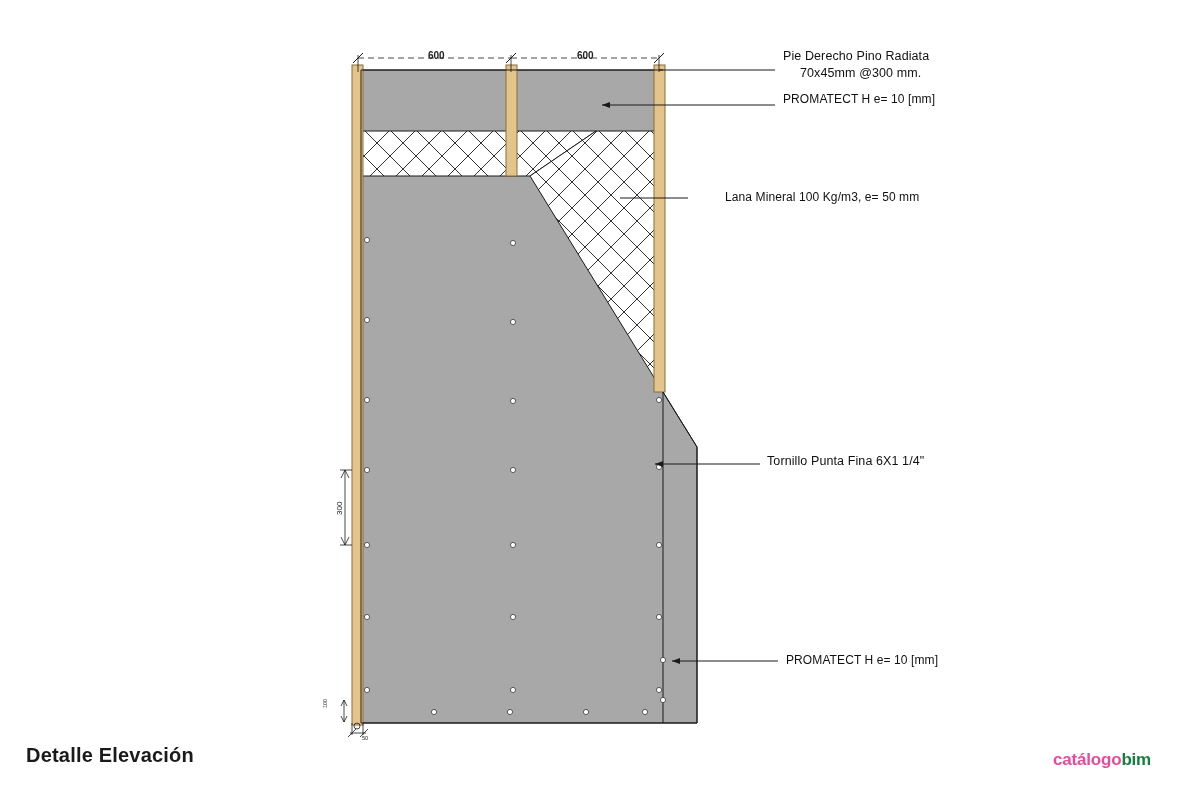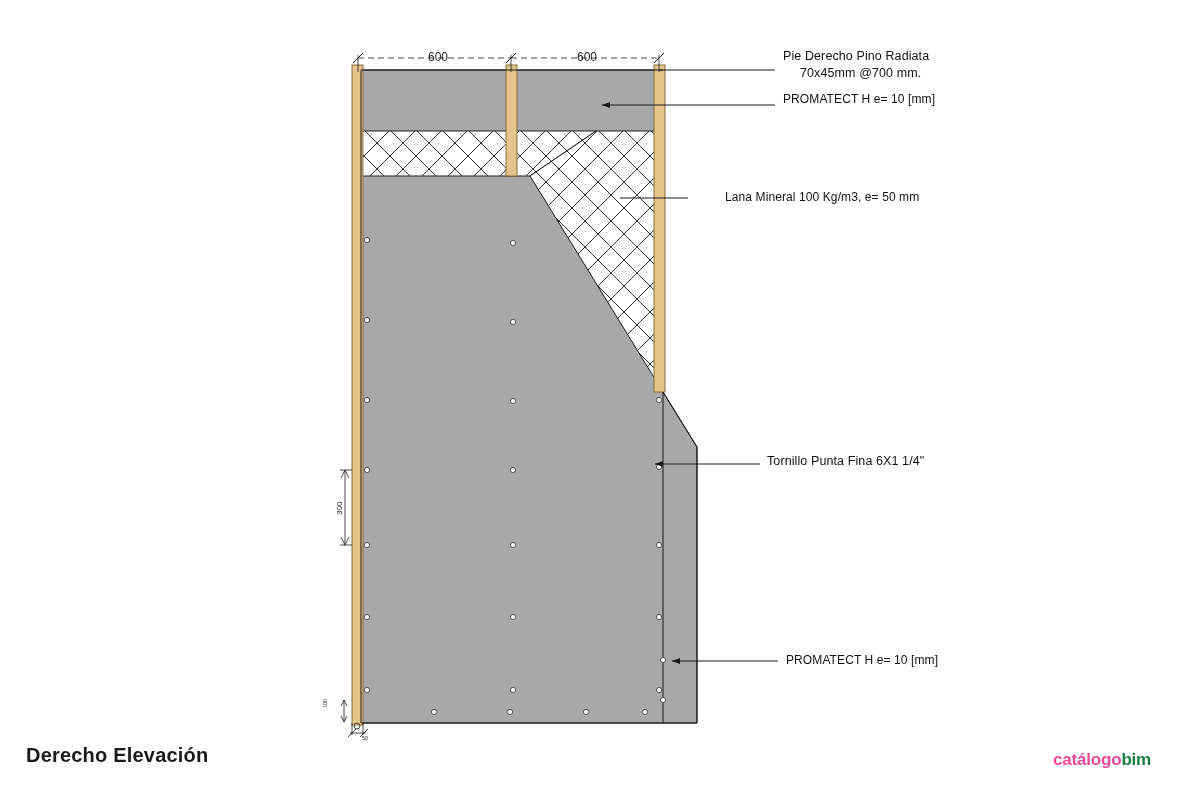--- a/index.html
+++ b/index.html
@@ -33,23 +33,23 @@
   .callout-text {
     font-size: 12px;
     font-weight: normal;
     letter-spacing: 0.1px;
   }
   .callout-text.thin {
     font-weight: normal;
     font-size: 12.5px;
   }
   .dim-text {
-    font-size: 12px;
-    color: #222;
-    font-weight: normal;
+    font-size: 10px;
+    color: #222;
+    font-weight: bold;
   }
   .dim-text-vert {
     font-size: 8px;
     color: #222;
     transform: rotate(-90deg);
     transform-origin: left top;
   }
   .tiny-text {
     font-size: 5.5px;
     color: #222;
@@ -213,29 +213,29 @@
     </g>
   </svg>
 
   <div class="lbl dim-text" style="left:428px; top:50px;">600</div>
   <div class="lbl dim-text" style="left:577px; top:50px;">600</div>
   <div class="lbl dim-text-vert" style="left:335px; top:515px;">300</div>
   <div class="lbl tiny-text-vert" style="left:322px; top:708px;">100</div>
   <div class="lbl tiny-text" style="left:362px; top:735px;">50</div>
 
   <div class="lbl callout-text thin" style="left:783px; top:49px;">Pie Derecho Pino Radiata</div>
-  <div class="lbl callout-text thin" style="left:800px; top:66px;">70x45mm @700 mm.</div>
+  <div class="lbl callout-text thin" style="left:800px; top:66px;">70x45mm @300 mm.</div>
 
   <div class="lbl callout-text" style="left:783px; top:92px;">PROMATECT H e= 10 [mm]</div>
 
   <div class="lbl callout-text" style="left:697px; top:190px;padding-left:28px;">Lana Mineral 100 Kg/m3, e= 50 mm</div>
 
   <div class="lbl callout-text thin" style="left:767px; top:454px;">Tornillo Punta Fina 6X1 1/4"</div>
 
   <div class="lbl callout-text" style="left:786px; top:653px;">PROMATECT H e= 10 [mm]</div>
 
-  <div id="title">Derecho Elevación</div>
+  <div id="title">Detalle Elevación</div>
 
   <div id="brand">
     <span class="b1">catálogo</span><span class="b2">bim</span>
   </div>
 
 </div>
 
 </body></html>

